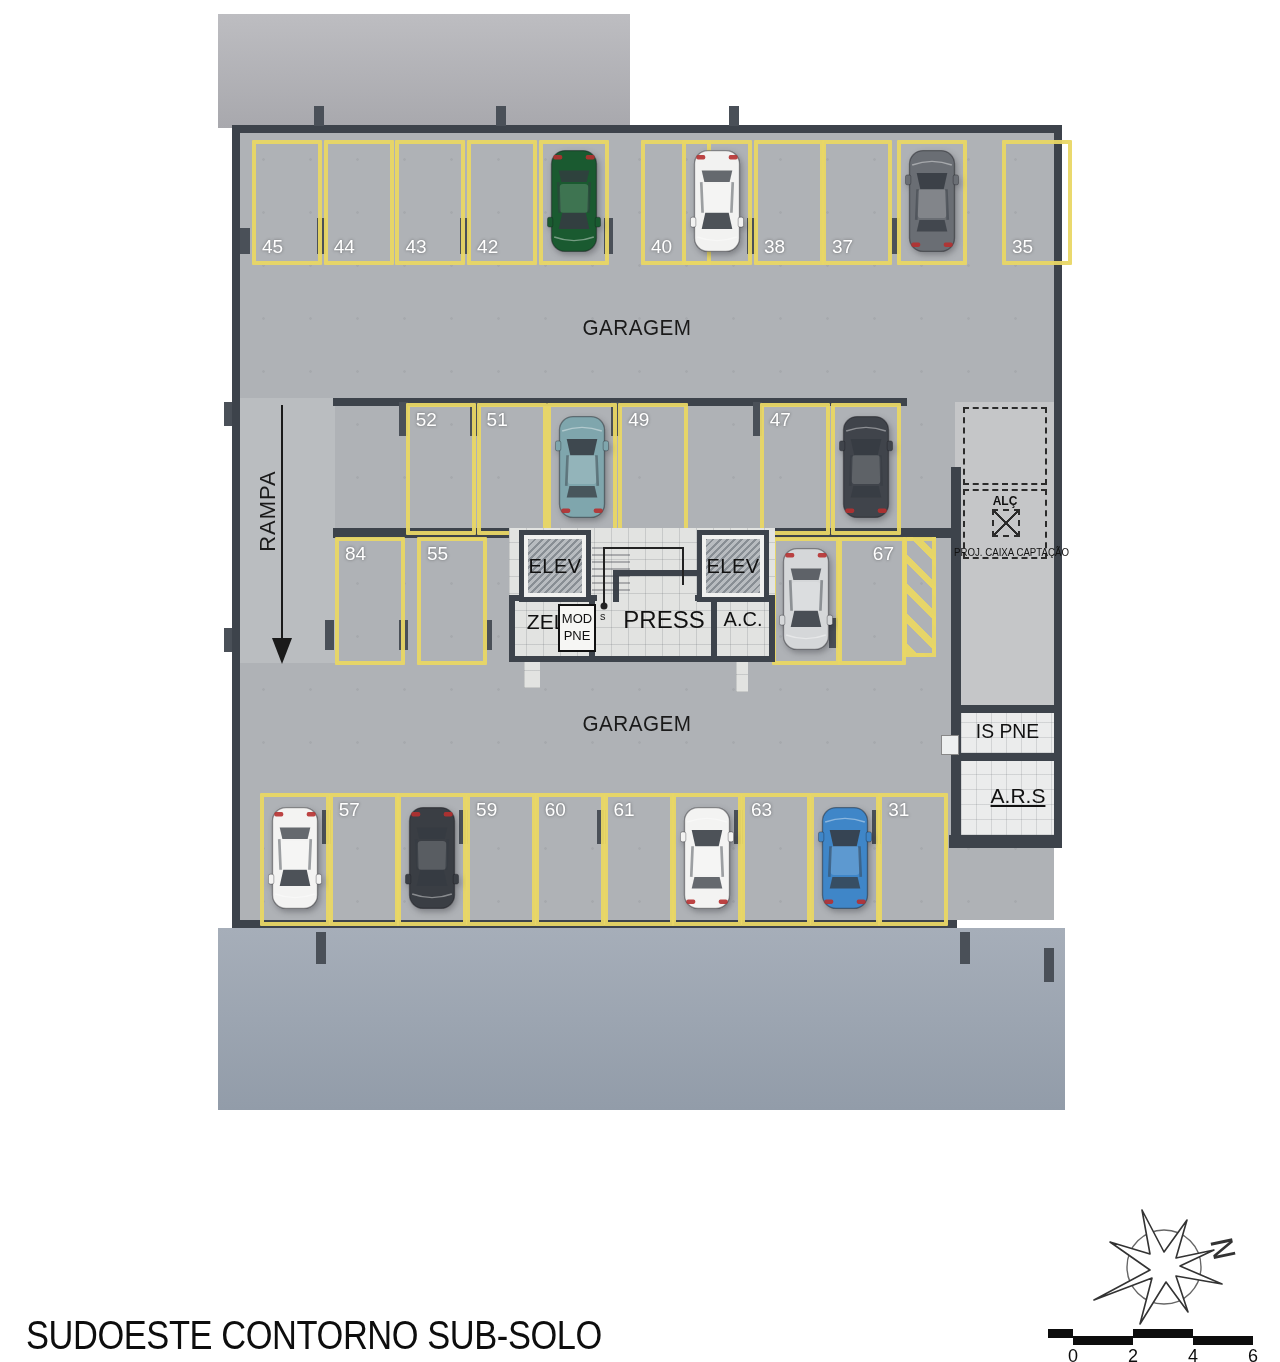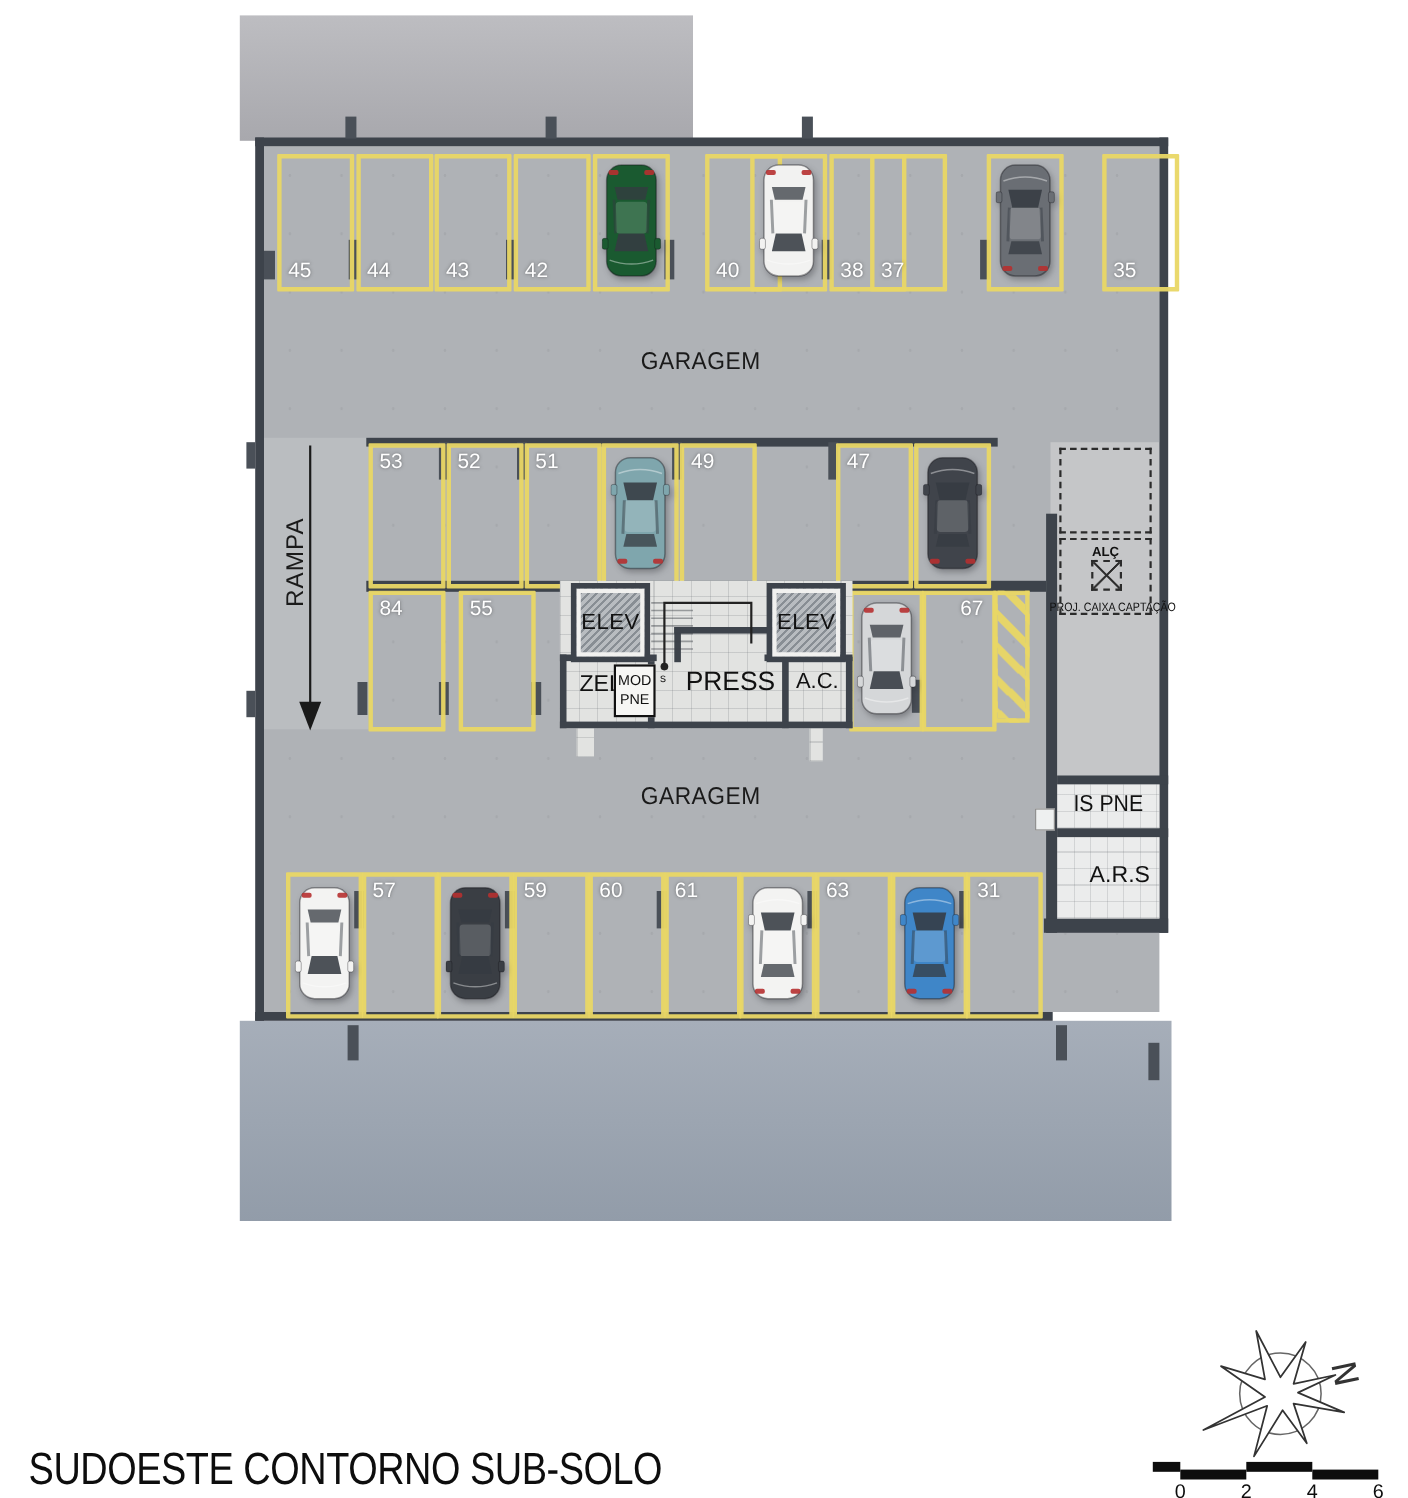--- a/index.html
+++ b/index.html
@@ -151,21 +151,21 @@
               <path d="M8 19 Q30 11 52 19" stroke="rgba(255,255,255,.4)" stroke-width="1.5" fill="none"></path>
               <path d="M14 46 L12.5 80 M46 46 L47.5 80" stroke="#353b42" stroke-width="3" opacity=".45"></path>
               <rect x="7" y="105" width="10" height="5" rx="2" fill="#b63030" opacity=".9"></rect>
               <rect x="43" y="105" width="10" height="5" rx="2" fill="#b63030" opacity=".9"></rect>
             </g>
           </svg></div>
       </div>
       <div class="space" style="left: 753.9px; top: 140px; width: 62px; height: 117px;">
         <span class="spnum pos-bl">38</span>
       </div>
-      <div class="space" style="left: 791px; top: 140px; width: 62px; height: 117px;">
+      <div class="space" style="left: 822px; top: 140px; width: 62px; height: 117px;">
         <span class="spnum pos-bl">37</span>
       </div>
       <div class="space" style="left: 897.3px; top: 140px; width: 62px; height: 117px;">
         <div class="car"><svg viewBox="0 0 60 118" width="54" height="112">
             <g>
               <rect x="5" y="3" width="50" height="112" rx="15" fill="#6a6e74" stroke="rgba(20,20,25,.4)" stroke-width="1.5"></rect>
               <rect x="0.5" y="30" width="6" height="11" rx="2" fill="#6a6e74" stroke="rgba(20,20,25,.35)"></rect>
               <rect x="53.5" y="30" width="6" height="11" rx="2" fill="#6a6e74" stroke="rgba(20,20,25,.35)"></rect>
               <path d="M13 28 L47 28 L43 46 L17 46 Z" fill="#353b42" opacity=".88"></path>
               <rect x="14" y="46" width="32" height="32" rx="4" fill="#ffffff" opacity=".16"></rect>
@@ -175,23 +175,20 @@
               <rect x="7" y="105" width="10" height="5" rx="2" fill="#b63030" opacity=".9"></rect>
               <rect x="43" y="105" width="10" height="5" rx="2" fill="#b63030" opacity=".9"></rect>
             </g>
           </svg></div>
       </div>
       <div class="space" style="left: 969px; top: 140px; width: 62px; height: 117px; margin-left: 33px;">
         <span class="spnum pos-bl">35</span>
       </div>
     </div>
   <div class="row">
-      <div class="space" style="left: 335px; top: 403px; width: 62px; height: 124px;">
-        <span class="spnum pos-tl">53</span>
-      </div>
       <div class="space" style="left: 405.8px; top: 403px; width: 62px; height: 124px;">
         <span class="spnum pos-tl">52</span>
       </div>
       <div class="space" style="left: 476.6px; top: 403px; width: 62px; height: 124px;">
         <span class="spnum pos-tl">51</span>
       </div>
       <div class="space" style="left: 547.4px; top: 403px; width: 62px; height: 124px;">
         <div class="car"><svg viewBox="0 0 60 118" width="54" height="112">
             <g>
               <rect x="5" y="3" width="50" height="112" rx="15" fill="#7fa6ad" stroke="rgba(20,20,25,.4)" stroke-width="1.5"></rect>
@@ -380,21 +377,21 @@
     <div class="xbox abs" style="left:27px;top:18px;width:28px;height:28px;"></div>
   </div>
   <div class="abs small-label cond" style="left:954px;top:546px;font-size:11px;">PROJ. CAIXA CAPTAÇÃO</div>
 
   <div class="abs tiles-light" style="left:961px;top:713px;width:93px;height:40px;"></div>
   <div class="abs tiles-light" style="left:961px;top:761px;width:93px;height:74px;"></div>
   <div class="abs wall" style="left:961px;top:705px;width:101px;height:8px;"></div>
   <div class="abs wall" style="left:961px;top:753px;width:101px;height:8px;"></div>
   <div class="abs" style="left:941px;top:735px;width:18px;height:20px;background:#eef0f0;border:1px solid #888;"></div>
   <div class="abs room-label" style="left:961px;top:719px;width:93px;font-size:21px;transform:scaleX(.92);">IS PNE</div>
-  <div class="abs room-label" style="left:961px;top:784px;width:114px;font-size:21px;">A.R.S</div>
+  <div class="abs room-label" style="left:961px;top:784px;width:114px;font-size:21px;text-decoration:underline;">A.R.S</div>
 
   <div class="abs garagem" style="left:637px;top:315px;">GARAGEM</div>
   <div class="abs garagem" style="left:637px;top:711px;">GARAGEM</div>
   <div class="abs rampa" style="left:188px;top:498px;width:160px;">RAMPA</div>
 
   <svg class="overlay" width="1280" height="1362" viewBox="0 0 1280 1362">
     <g>
       <line x1="282" y1="405" x2="282" y2="640" stroke="#1a1a1a" stroke-width="2"></line>
       <polygon points="272,638 292,638 282,664" fill="#1a1a1a"></polygon>
     </g>

